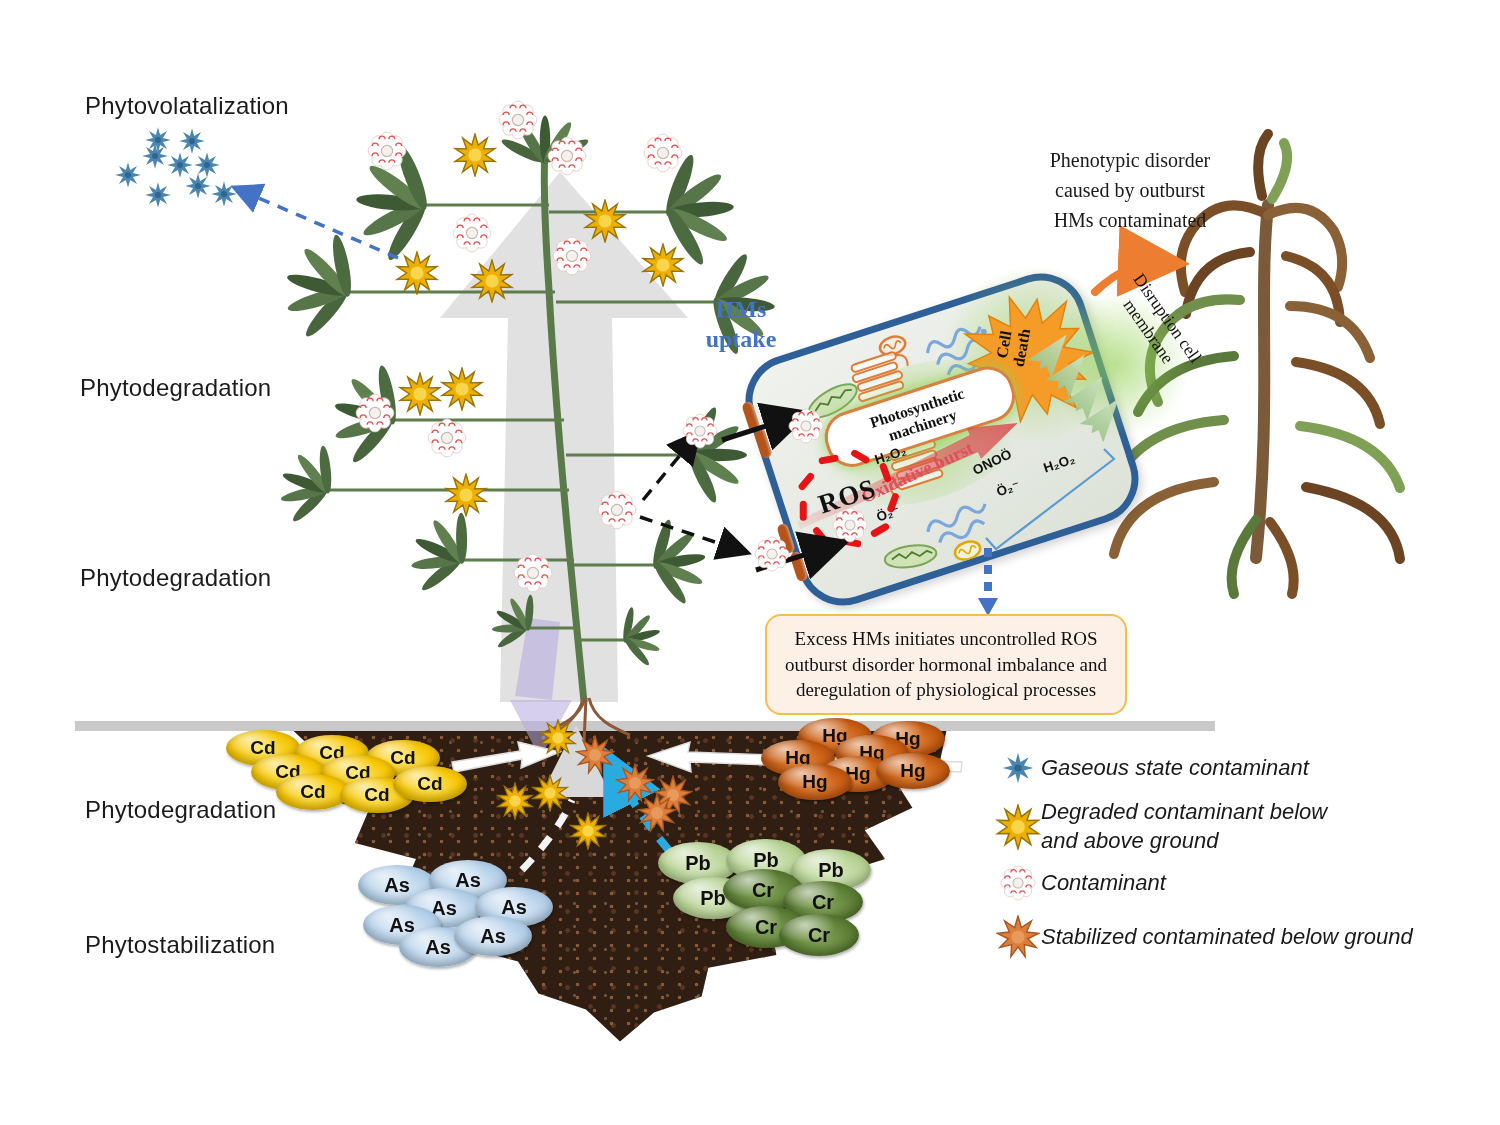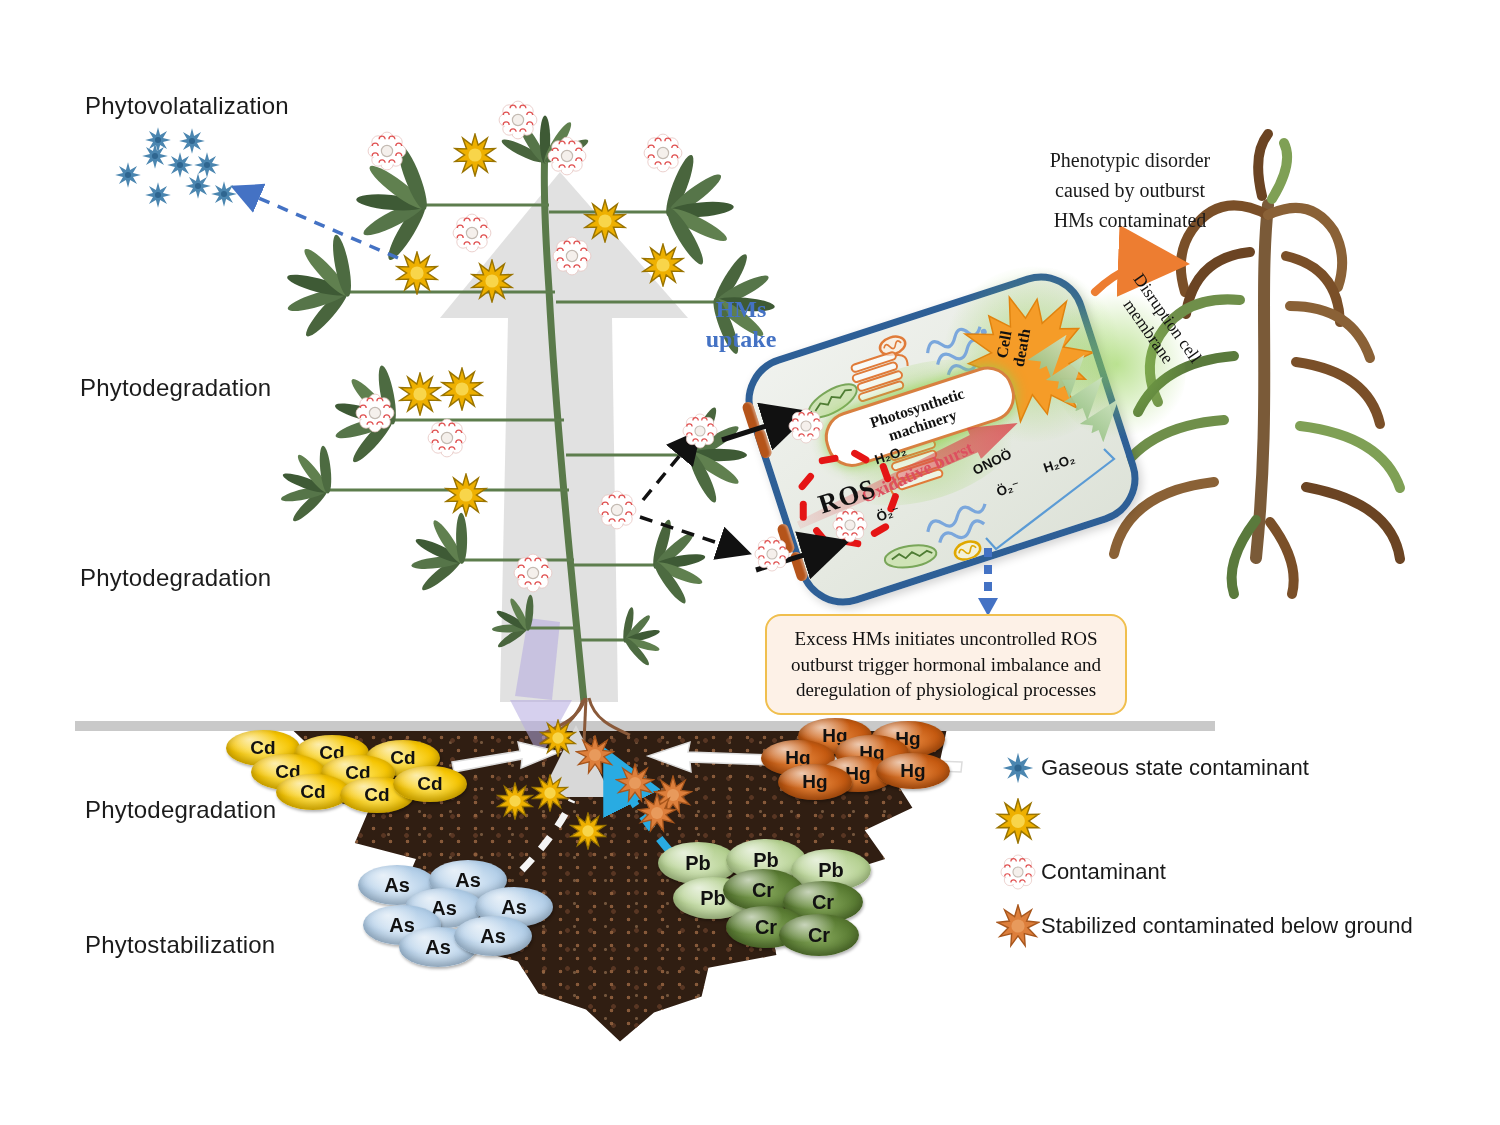--- a/index.html
+++ b/index.html
@@ -10,21 +10,21 @@
   .serif{font-family:"Liberation Serif","DejaVu Serif",serif;}
   .hms-uptake{color:#4472c4;font-weight:bold;font-size:24px;line-height:1.25;text-align:center;}
   .phenotypic{font-size:20px;color:#1a1a1a;text-align:center;line-height:1.5;width:200px;}
   .excess-box{width:342px;border:2.5px solid #f0bf4e;border-radius:16px;background:#fdf1e7;
               padding:10px 8px;text-align:center;font-size:19px;color:#111;line-height:1.35;}
   .soil-capsule{width:196px;height:92px;border-radius:46px;background:rgba(232,228,224,.95);
                 border:3px solid #a8a49e;display:flex;flex-direction:column;justify-content:center;
                 text-align:center;color:#e8251f;font-weight:bold;font-size:19px;line-height:1.35;
                 box-shadow:0 2px 5px rgba(0,0,0,.25);}
   .legend{width:420px;}
-  .legend-item{display:flex;align-items:center;margin-bottom:14px;}
+  .legend-item{display:flex;align-items:center;margin-bottom:14px;font-style:italic;}
   .legend-icon{width:46px;flex:0 0 46px;display:flex;justify-content:center;align-items:center;}
   .legend-label{font-size:22px;color:#1a1a1a;line-height:1.3;}
   .ground-bar{left:75px;top:721px;width:1140px;height:10px;background:#c9c9c9;}
   .soil{left:280px;top:731px;width:680px;height:320px;background-color:#31201394;
         background-color:#301e12;
         background-image:radial-gradient(circle,rgba(150,100,64,.85) 1.5px,transparent 2.1px),
                          radial-gradient(circle,rgba(92,56,36,.9) 2px,transparent 2.7px),
                          radial-gradient(circle,rgba(196,152,110,.45) 1.2px,transparent 1.8px);
         background-size:17px 13px,23px 19px,31px 23px;
         clip-path:polygon(2% 0,98% 0,97% 10%,90% 14%,93% 24%,86% 31%,89% 40%,80% 46%,82% 55%,
@@ -754,40 +754,41 @@
   </div>
 
   <div class="abs phenotypic serif" style="left:1030px;top:145px;z-index:50;">
     <span>Phenotypic disorder</span><br>
     <span>caused by outburst</span><br>
     <span>HMs contaminated</span>
   </div>
 
   <div class="abs disruption serif" style="left:1068px;top:302px;z-index:50;">Disruption cell membrane</div>
 
-  <div class="abs excess-box serif" style="left:765px;top:614px;z-index:50;">Excess HMs initiates uncontrolled ROS outburst trigger hormonal imbalance and deregulation of physiological processes</div>
+  <div class="abs excess-box serif" style="left:765px;top:614px;z-index:50;">Excess HMs initiates uncontrolled ROS outburst disorder hormonal imbalance and deregulation of physiological processes</div>
 
 
   <div class="abs legend" style="left:995px;top:752px;z-index:50;">
     <div class="legend-item">
       <span class="legend-icon">
           <svg width="32" height="32" viewBox="0 0 40 40">
             <polygon points="20.0,1.0 23.1,12.6 33.4,6.6 27.4,16.9 39.0,20.0 27.4,23.1 33.4,33.4 23.1,27.4 20.0,39.0 16.9,27.4 6.6,33.4 12.6,23.1 1.0,20.0 12.6,16.9 6.6,6.6 16.9,12.6" fill="#4b86b0"></polygon>
             <circle cx="20" cy="20" r="4.5" fill="#2f6690"></circle>
           </svg>
         </span>
       <span class="legend-label">Gaseous state contaminant</span>
     </div>
     <div class="legend-item" style="margin-bottom:10px;">
       <span class="legend-icon">
           <svg width="46" height="46" viewBox="0 0 40 40">
             <polygon points="20.0,1.0 22.9,11.0 31.2,4.6 27.7,14.4 38.1,14.1 29.5,20.0 38.1,25.9 27.7,25.6 31.2,35.4 22.9,29.0 20.0,39.0 17.1,29.0 8.8,35.4 12.3,25.6 1.9,25.9 10.5,20.0 1.9,14.1 12.3,14.4 8.8,4.6 17.1,11.0" fill="#eeb000" stroke="#9a7400" stroke-width="1.3"></polygon>
             <circle cx="20" cy="20" r="6" fill="#f8d54a"></circle>
           </svg>
         </span>
+      <span class="legend-label" style="width:310px;">Degraded contaminant below and above ground</span>
     </div>
     <div class="legend-item">
       <span class="legend-icon">
           <svg width="36" height="36" viewBox="0 0 40 40">
             <circle cx="32.6" cy="20.0" r="6.3" fill="#fff" stroke="#e6c4c0" stroke-width="0.8"></circle>
             <circle cx="28.9" cy="28.9" r="6.3" fill="#fff" stroke="#e6c4c0" stroke-width="0.8"></circle>
             <circle cx="20.0" cy="32.6" r="6.3" fill="#fff" stroke="#e6c4c0" stroke-width="0.8"></circle>
             <circle cx="11.1" cy="28.9" r="6.3" fill="#fff" stroke="#e6c4c0" stroke-width="0.8"></circle>
             <circle cx="7.4" cy="20.0" r="6.3" fill="#fff" stroke="#e6c4c0" stroke-width="0.8"></circle>
             <circle cx="11.1" cy="11.1" r="6.3" fill="#fff" stroke="#e6c4c0" stroke-width="0.8"></circle>

